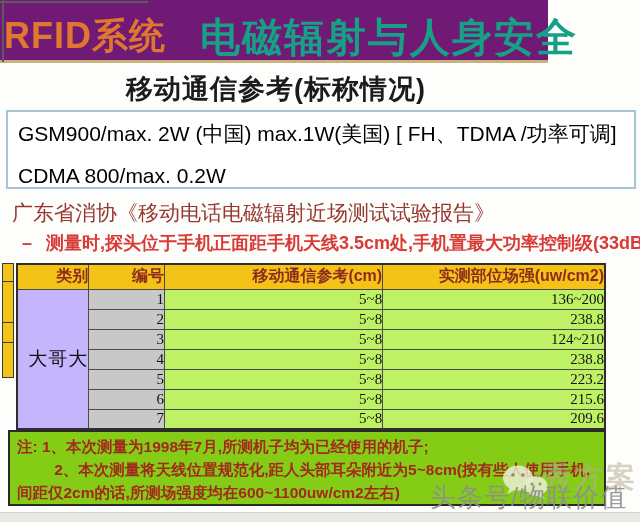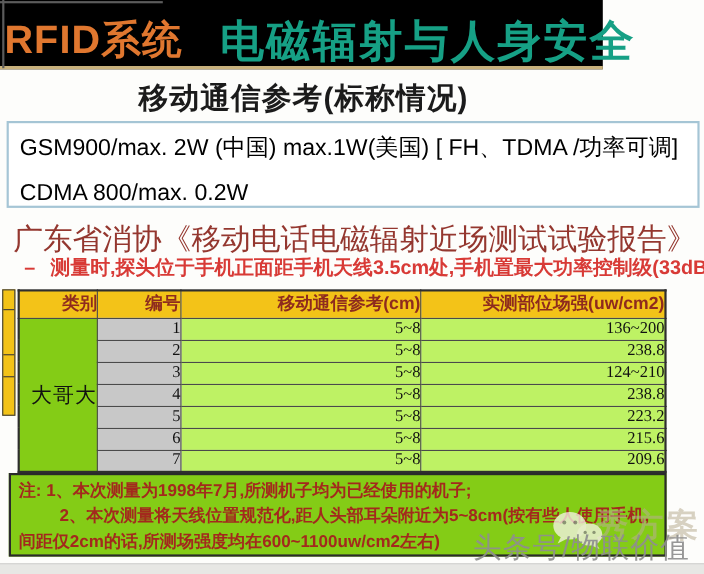--- a/index.html
+++ b/index.html
@@ -10,21 +10,21 @@
     position: relative;
     width: 640px; height: 522px;
     background: #FDFDFB;
     overflow: hidden;
   }
 
   
   .title-band {
     position: absolute; left: 0; top: 0;
     width: 548px; height: 63px;
-    background: #000000;
+    background: #701a75;
     border-bottom: 3px solid #C8B17C;
     text-decoration: underline;
   }
   .frame-line-top {
     position: absolute; left: 0; top: 1px;
     width: 148px; height: 2px; background: #5b5b5b;
   }
   .frame-line-left {
     position: absolute; left: 2px; top: 0;
     width: 2px; height: 62px; background: #5b5b5b;
@@ -54,21 +54,21 @@
     background: #FFFFFF;
     border: 2px solid #A5C5D5;
     padding: 8px 10px;
   }
   .spec-line { font-size: 21px; color: #000000; white-space: nowrap; }
   .spec-line + .spec-line { margin-top: 16px; }
 
   
   .report-source {
     position: absolute; left: 12px; top: 199px;
-    font-size: 27px; color: #94372F; white-space: nowrap; text-align: center;
+    font-size: 21px; color: #94372F; white-space: nowrap; text-align: center;
   }
   .bullet-line {
     position: absolute; left: 22px; top: 231px;
     font-size: 18px; font-weight: bold; color: #D83A36; white-space: nowrap;
   }
   .bullet-line .dash { margin-right: 14px; font-weight: bold; }
 
   
   .left-strip {
     position: absolute; left: 2px; top: 263px;
@@ -97,21 +97,21 @@
   .data-table th {
     background: #F3C318; color: #8E2B1E;
     font-size: 16px; font-weight: bold;
     height: 25px;
   }
   .data-table td { height: 20px; }
   .data-table .col-cat { width: 72px; }
   .data-table .col-no  { width: 76px; }
   .data-table .col-dist{ width: 219px; }
   .data-table .col-val { width: 223px; }
-  td.cat  { background: #84cc16; font-size: 19px; color: #111; letter-spacing: 1px; }
+  td.cat  { background: #c4b5fd; font-size: 19px; color: #111; letter-spacing: 1px; }
   td.no   { background: #C8C8C8; font-size: 15px; color: #111;
             font-family: "Liberation Serif", "DejaVu Serif", serif; }
   td.dist, td.val {
     background: #bef264; font-size: 15px; color: #111;
     font-family: "Liberation Serif", "DejaVu Serif", serif;
   }
 
   
   .notes {
     position: absolute; left: 8px; top: 430px;

